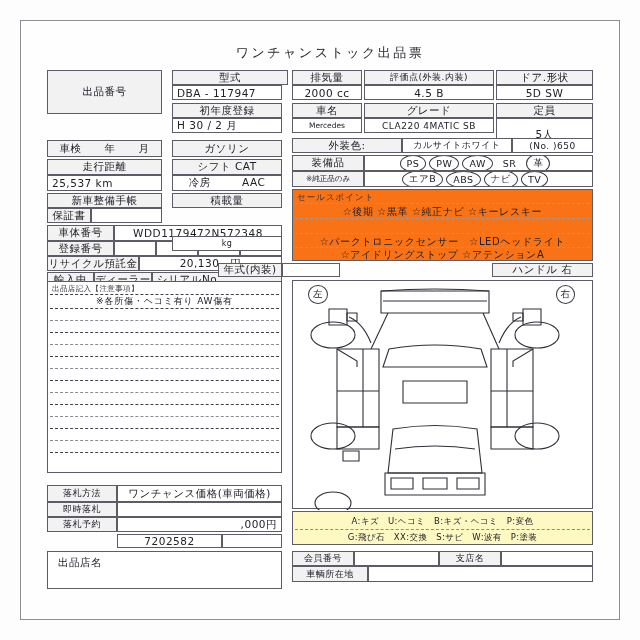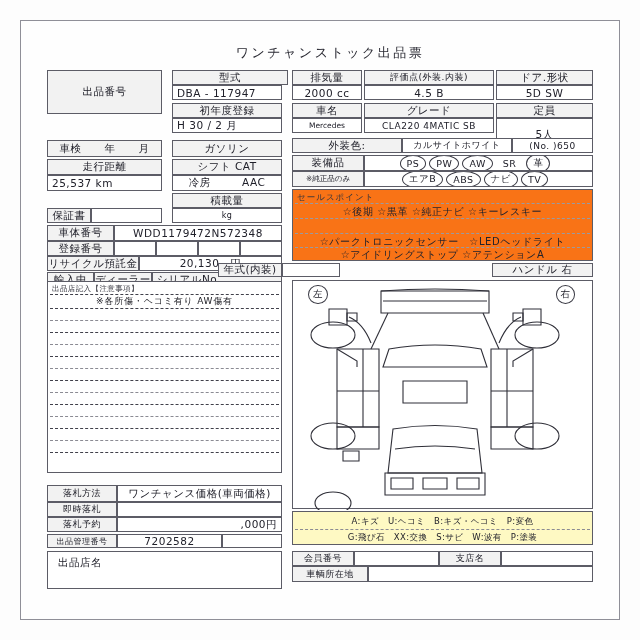--- a/index.html
+++ b/index.html
@@ -40,21 +40,21 @@
     color:#20202a;
     overflow:hidden;
     white-space:nowrap;
   }
   .cell.lbl{background:#f2f2f2;}
   .cell.val{background:#fff;}
   .cell.left{justify-content:flex-start;padding-left:4px;}
   .cell.right{justify-content:flex-end;padding-right:4px;}
   .cell.tiny{font-size:7.5px;letter-spacing:0;}
   .cell.sm{font-size:9px;}
-  .cell.xs{font-size:8px;}
+  .cell.xs{font-size:8px;margin-top:28px;}
   
   .noteframe{
     position:absolute;box-sizing:border-box;
     border:1px solid #5c5c66;background:#fff;
   }
   .dline{
     position:absolute;left:2px;right:2px;height:0;
     border-top:1px dashed #8b8b93;
   }
   .dline.dark{border-top:1px dashed #40404a;}
@@ -122,20 +122,21 @@
     <span style="display:flex;width:100%;justify-content:space-around;">
       <span>車検</span>
       <span>年</span>
       <span>月</span>
     </span>
   </div>
 
   <div class="cell lbl" style="left:47px;top:159px;width:115px;height:16px;">走行距離</div>
   <div class="cell val left" style="left:47px;top:175px;width:115px;height:16px;">25,537  km</div>
 
+  <div class="cell lbl" style="left:47px;top:193px;width:115px;height:15px;">新車整備手帳</div>
   <div class="cell lbl" style="left:47px;top:208px;width:44px;height:15px;">保証書</div>
   <div class="cell val" style="left:91px;top:208px;width:71px;height:15px;"></div>
 
   <div class="cell lbl" style="left:47px;top:225px;width:67px;height:16px;">車体番号</div>
   <div class="cell val" style="left:114px;top:225px;width:168px;height:16px;">WDD1179472N572348</div>
 
   <div class="cell lbl" style="left:47px;top:241px;width:67px;height:15px;">登録番号</div>
   <div class="cell val" style="left:114px;top:241px;width:42px;height:15px;"></div>
   <div class="cell val" style="left:156px;top:241px;width:42px;height:15px;"></div>
   <div class="cell val" style="left:198px;top:241px;width:42px;height:15px;"></div>

